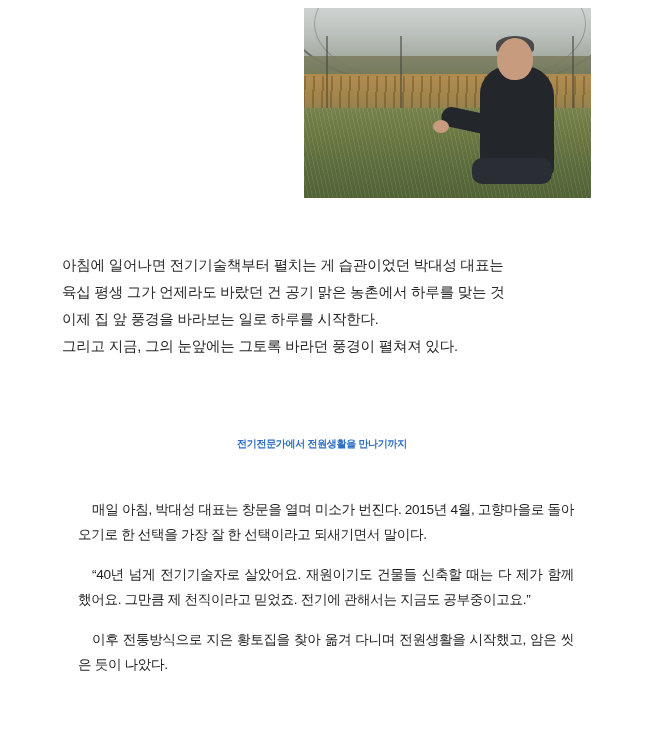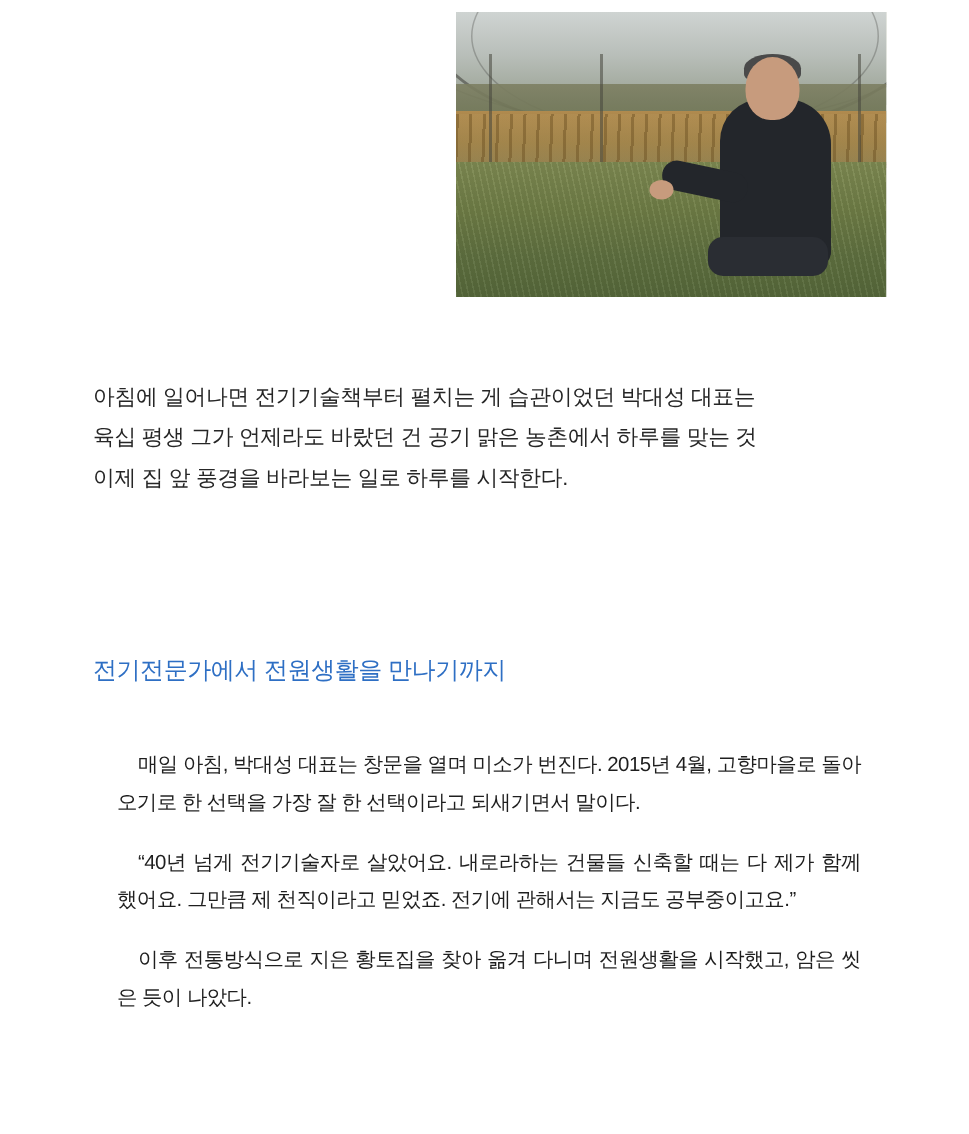--- a/index.html
+++ b/index.html
@@ -167,24 +167,25 @@
     color: #262626;
     letter-spacing: -0.2px;
   }
   .lead p { margin: 0; }
 
   .section-title {
     position: absolute;
     left: 62px;
     top: 437px;
     width: 520px;
-    font-size: 16px;
-    font-weight: normal;
+    font-size: 10px;
+    font-weight: bold;
     color: #2e6fc4;
     letter-spacing: -0.3px;
+    text-align: center;
   }
 
   .body-copy {
     position: absolute;
     left: 62px;
     top: 482px;
     width: 528px;
     font-size: 13.6px;
     line-height: 24.5px;
     color: #1e1e1e;
@@ -221,23 +222,24 @@
       <div class="ph-man-hand"></div>
       <div class="ph-man-hair"></div>
       <div class="ph-man-head"></div>
     </div>
   </div>
 
   <div class="lead">
     <p>아침에 일어나면 전기기술책부터 펼치는 게 습관이었던 박대성 대표는</p>
     <p>육십 평생 그가 언제라도 바랐던 건 공기 맑은 농촌에서 하루를 맞는 것</p>
     <p>이제 집 앞 풍경을 바라보는 일로 하루를 시작한다.</p>
+    <p>그리고 지금, 그의 눈앞에는 그토록 바라던 풍경이 펼쳐져 있다.</p>
   </div>
 
   <div class="section-title" style="color: rgb(46, 111, 196);">전기전문가에서 전원생활을 만나기까지</div>
 
   <div class="body-copy">
     <p>매일 아침, 박대성 대표는 창문을 열며 미소가 번진다. 2015년 4월, 고향마을로 돌아오기로 한 선택을 가장 잘 한 선택이라고 되새기면서 말이다.</p>
-    <p>“40년 넘게 전기기술자로 살았어요. 내로라하는 건물들 신축할 때는 다 제가 함께 했어요. 그만큼 제 천직이라고 믿었죠. 전기에 관해서는 지금도 공부중이고요.”</p>
+    <p>“40년 넘게 전기기술자로 살았어요. 재원이기도 건물들 신축할 때는 다 제가 함께 했어요. 그만큼 제 천직이라고 믿었죠. 전기에 관해서는 지금도 공부중이고요.”</p>
     <p>이후 전통방식으로 지은 황토집을 찾아 옮겨 다니며 전원생활을 시작했고, 암은 씻은 듯이 나았다.</p>
   </div>
 
 </div>
 
 </body></html>

